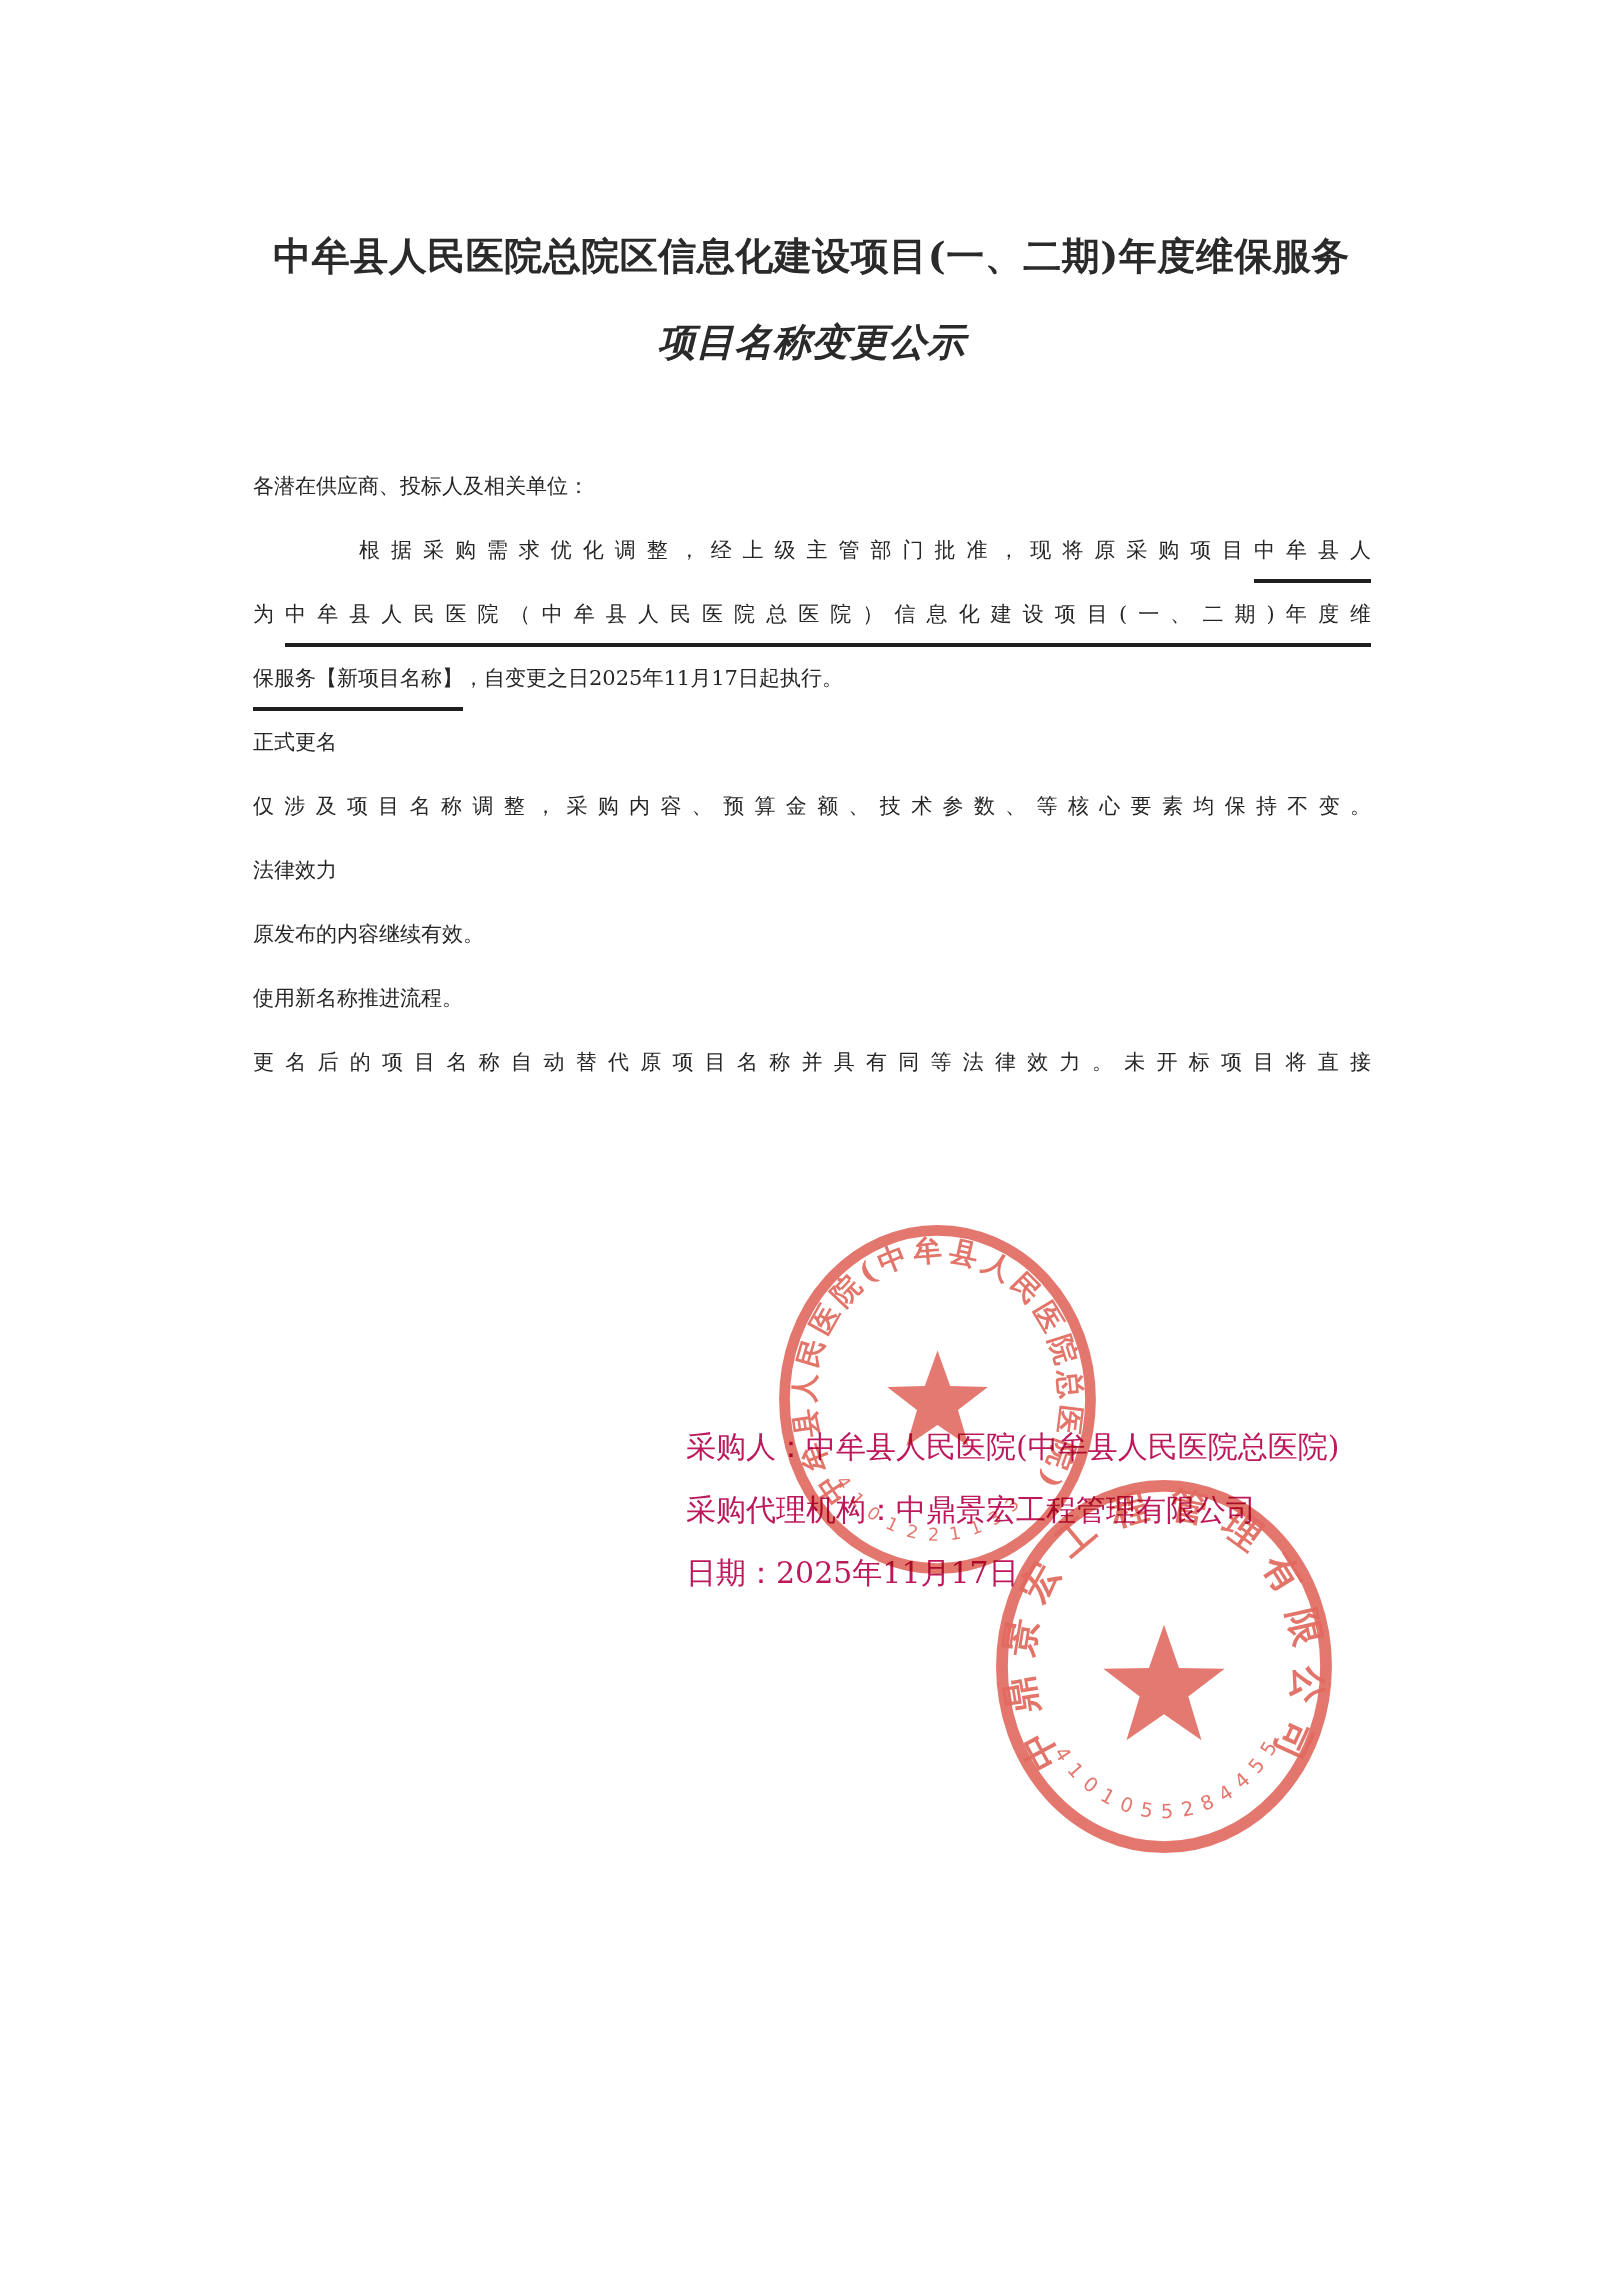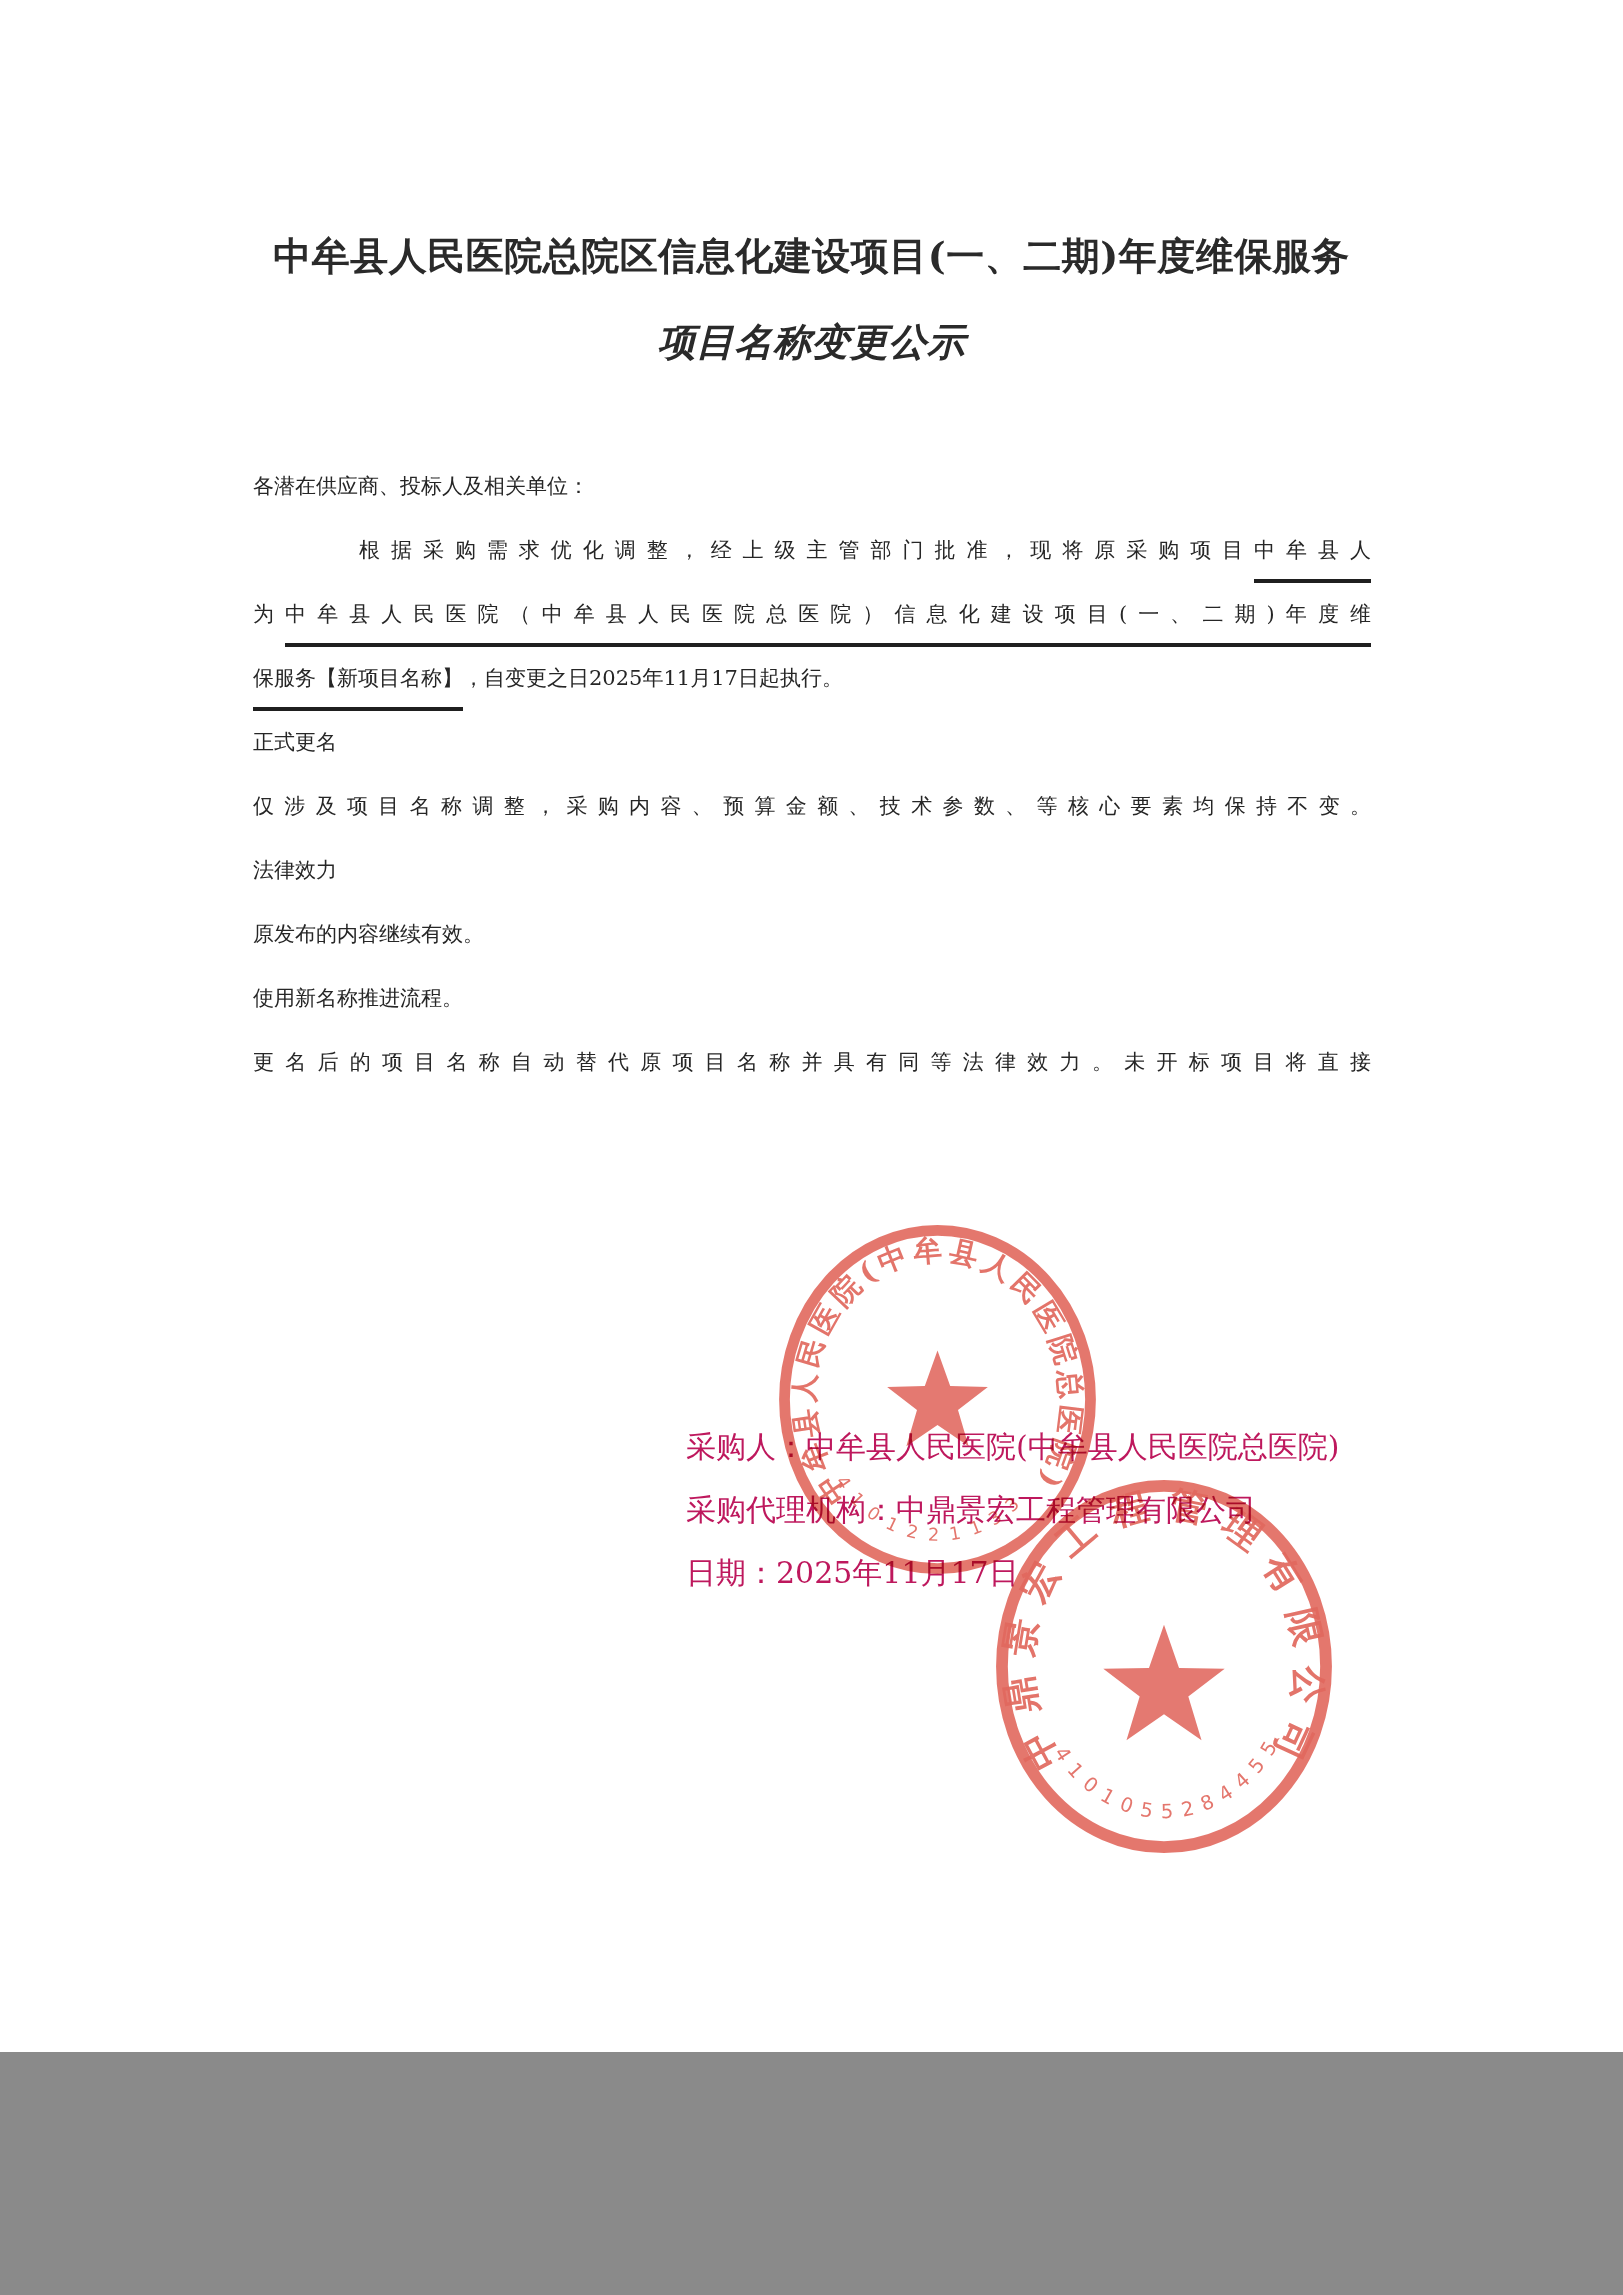--- a/index.html
+++ b/index.html
@@ -1,18 +1,18 @@
 <!DOCTYPE html>
 <html style="font-size:7.9px"><head>
 <meta charset="utf-8">
 <style>
   html,body{margin:0;padding:0;background:#8a8a8a;}
   .page{
     position:relative;
-    width:1623px;height:2052px;
+    width:1623px;height:2295px;
     background:#ffffff;
     overflow:hidden;
     font-family:"DejaVu Serif","Liberation Serif",serif;
     color:#242424;
   }
   
   .title1,.title2{
     position:absolute;left:0;width:1623px;
     text-align:center;font-weight:bold;
     font-size:38px;line-height:49px;

